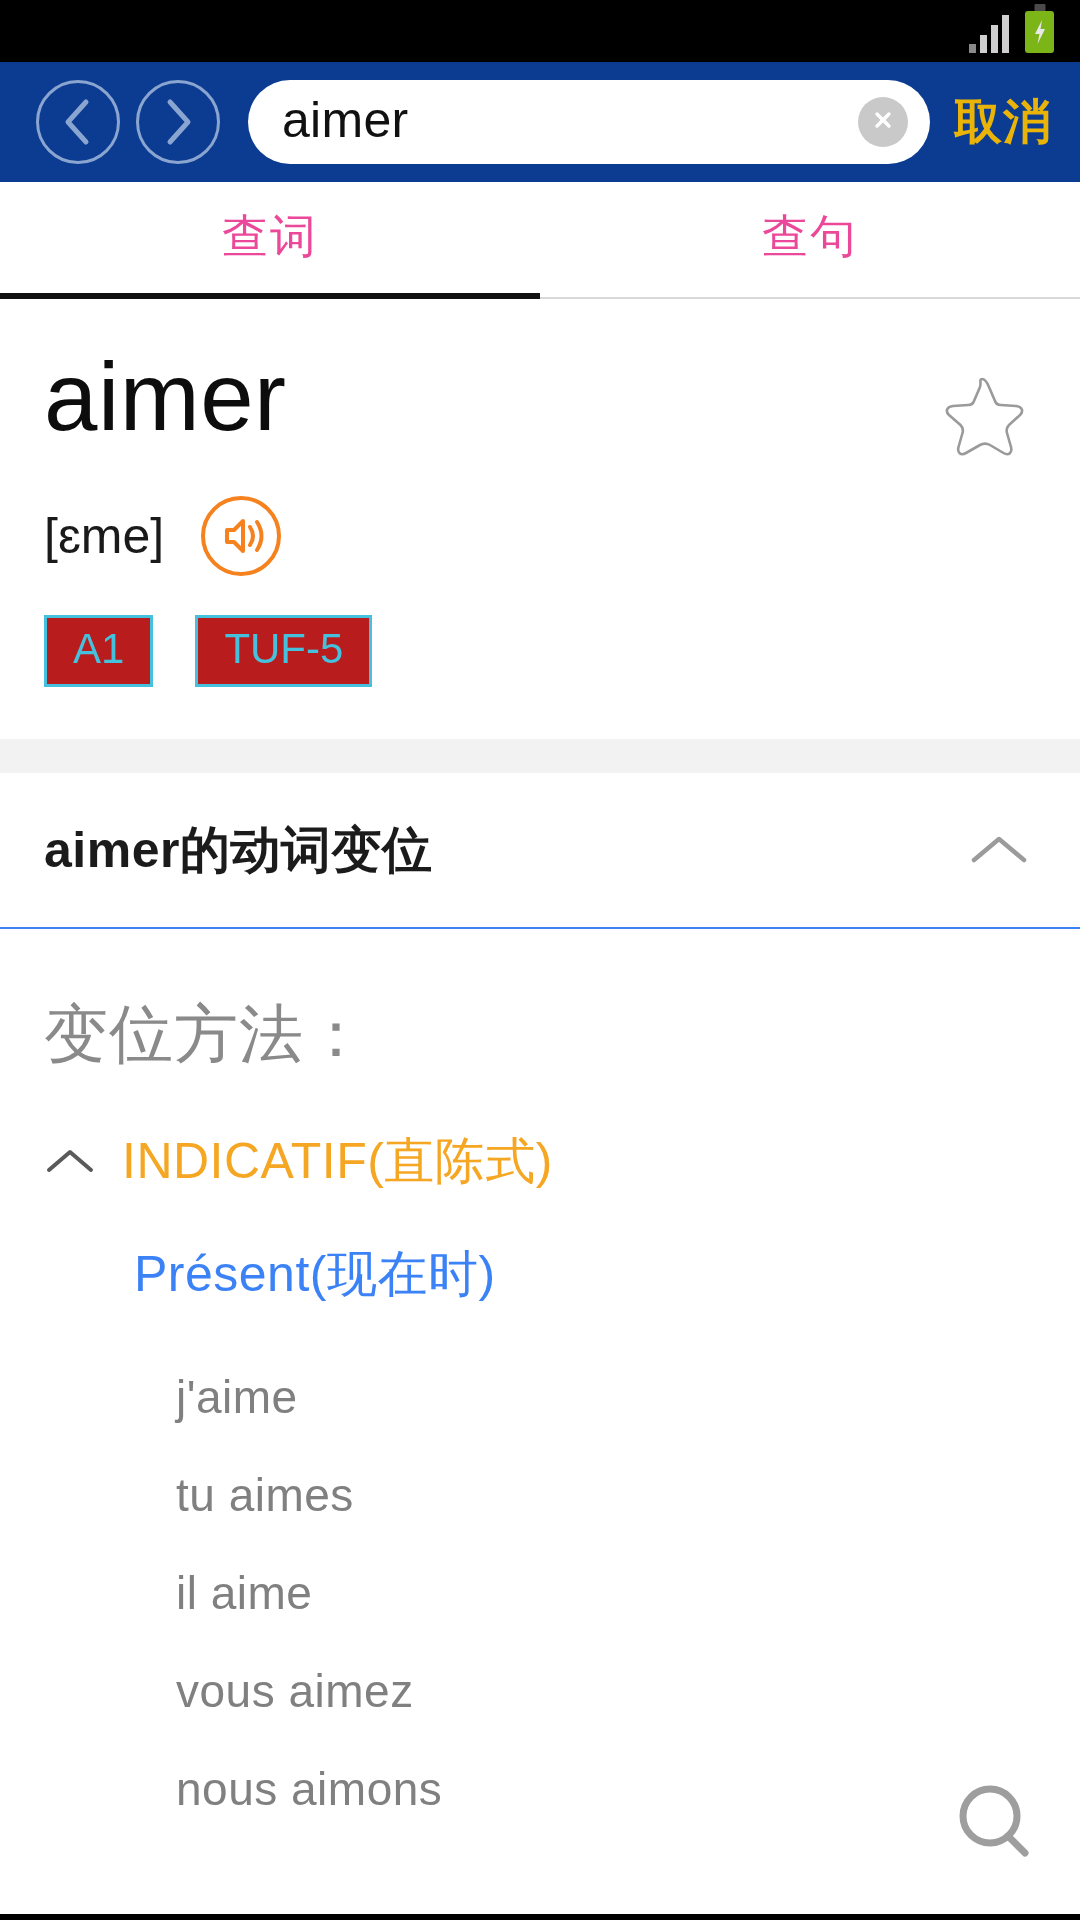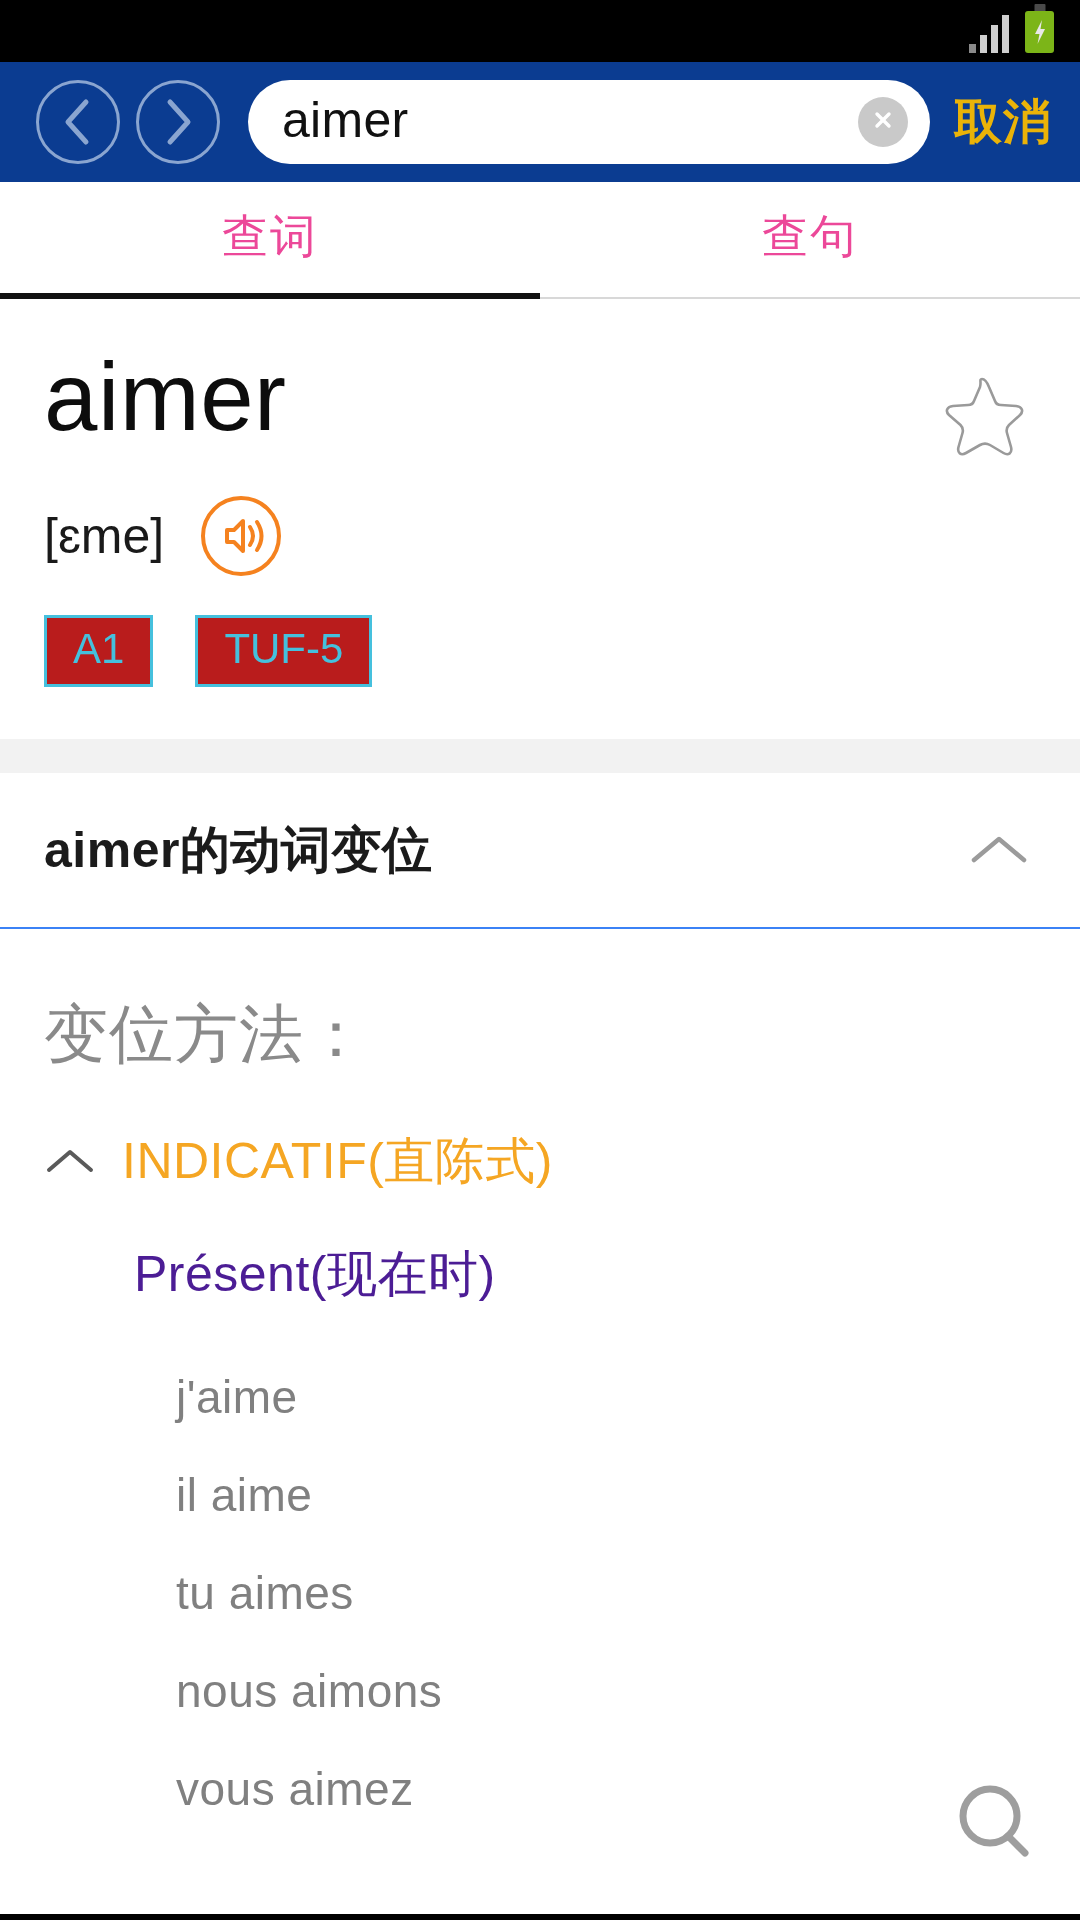--- a/index.html
+++ b/index.html
@@ -286,21 +286,21 @@
   }
   .mood-chev { flex:0 0 auto; width:52px; display:flex; align-items:center; justify-content:center; }
   .mood-chev svg { display:block; }
   .mood-label {
     font-size: 50px;
     color: #f5a623;
     letter-spacing: 0.5px;
   }
   .tense-label {
     font-size: 50px;
-    color: #4c1d95;
+    color: #3b82f6;
     margin-top: 46px;
     margin-left: 90px;
     letter-spacing: 0.5px;
   }
   .conj-list { margin-top: 40px; }
   .conj-item {
     font-size: 46px;
     color: #808080;
     margin-left: 132px;
     padding: 22px 0;
@@ -456,24 +456,24 @@
           </svg>
         </span>
       </span>
       <span class="mood-label">INDICATIF(直陈式)</span>
     </div>
 
     <div class="tense-label">Présent(现在时)</div>
 
     <div class="conj-list">
       <div class="conj-item">j'aime</div>
+      <div class="conj-item">tu aimes</div>
       <div class="conj-item">il aime</div>
-      <div class="conj-item">tu aimes</div>
+      <div class="conj-item">vous aimez</div>
       <div class="conj-item">nous aimons</div>
-      <div class="conj-item">vous aimez</div>
     </div>
   </div>
 
   <div class="fab-search">
     <span>
       <svg width="96" height="96" viewBox="0 0 96 96" aria-hidden="true">
         <circle cx="41" cy="40" r="27" fill="none" stroke="#9e9e9e" stroke-width="7"></circle>
         <line x1="59" y1="60" x2="76" y2="77" stroke="#9e9e9e" stroke-width="7" stroke-linecap="round"></line>
       </svg>
     </span>

